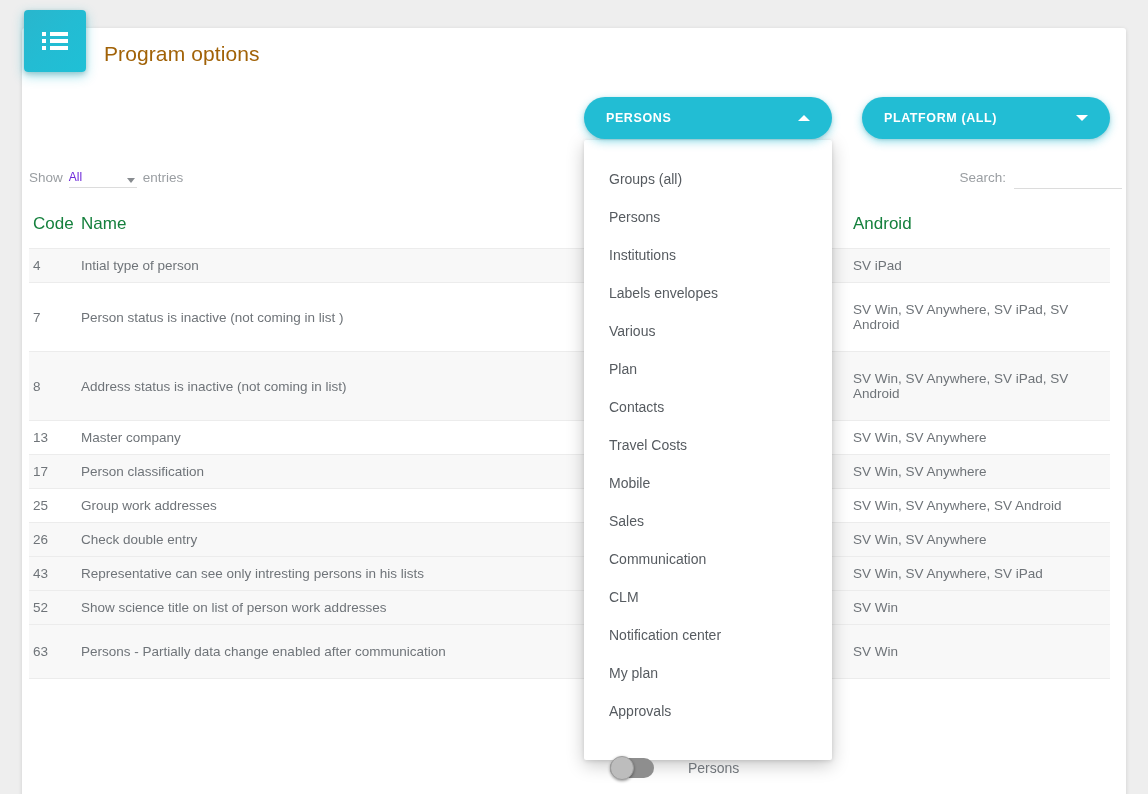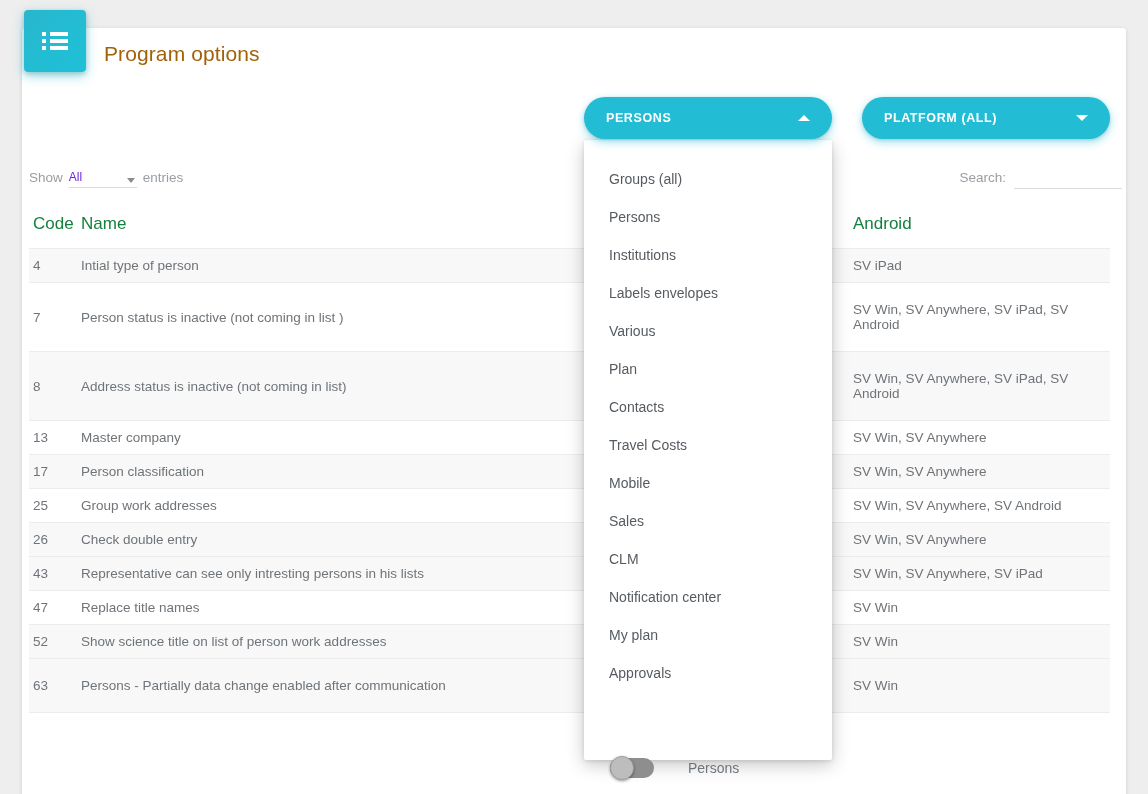--- a/index.html
+++ b/index.html
@@ -326,25 +326,20 @@
         <tr class="odd">
           <td class="c-code">26</td>
           <td class="c-name">Check double entry</td>
           <td class="c-plat">SV Win, SV Anywhere</td>
         </tr>
         <tr class="odd">
           <td class="c-code">43</td>
           <td class="c-name">Representative can see only intresting persons in his lists</td>
           <td class="c-plat">SV Win, SV Anywhere, SV iPad</td>
         </tr>
-        <tr class="even">
-          <td class="c-code">47</td>
-          <td class="c-name">Replace title names</td>
-          <td class="c-plat">SV Win</td>
-        </tr>
         <tr class="odd">
           <td class="c-code">52</td>
           <td class="c-name">Show science title on list of person work addresses</td>
           <td class="c-plat">SV Win</td>
         </tr>
         <tr class="odd tall">
           <td class="c-code">63</td>
           <td class="c-name">Persons - Partially data change enabled after communication</td>
           <td class="c-plat">SV Win</td>
         </tr>
@@ -362,19 +357,20 @@
       <div class="dd-item">Groups (all)</div>
       <div class="dd-item">Persons</div>
       <div class="dd-item">Institutions</div>
       <div class="dd-item">Labels envelopes</div>
       <div class="dd-item">Various</div>
       <div class="dd-item">Plan</div>
       <div class="dd-item">Contacts</div>
       <div class="dd-item">Travel Costs</div>
       <div class="dd-item">Mobile</div>
       <div class="dd-item">Sales</div>
+      <div class="dd-item">Communication</div>
       <div class="dd-item">CLM</div>
       <div class="dd-item">Notification center</div>
       <div class="dd-item">My plan</div>
       <div class="dd-item">Approvals</div>
     </div>
 
 </div>
 
 </body></html>

